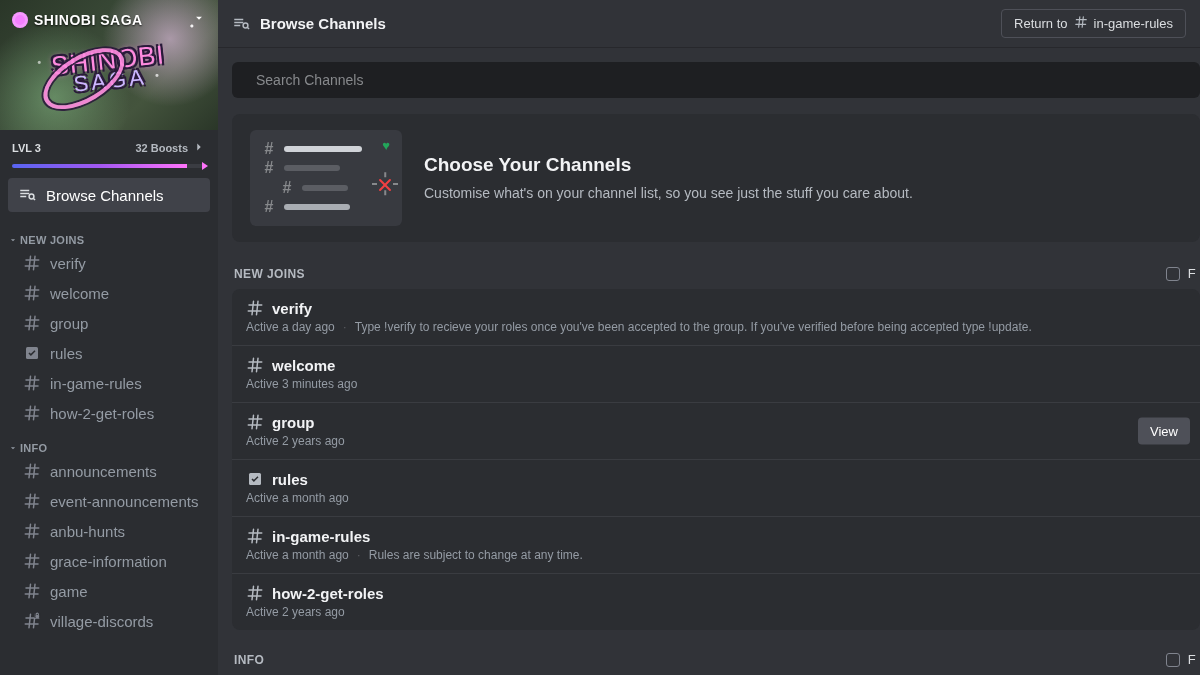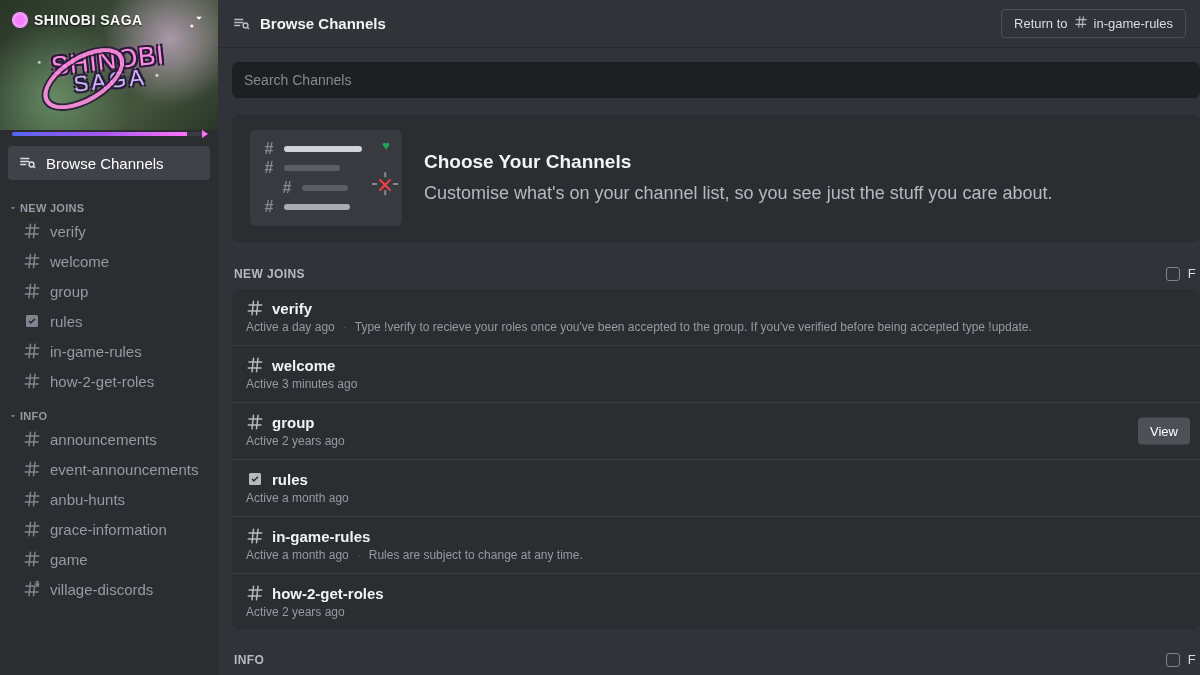--- a/index.html
+++ b/index.html
@@ -104,21 +104,21 @@
     border: 1px solid #4e5058; background: transparent; color: #dbdee1;
     font-size: 13px; padding: 5px 12px; border-radius: 4px;
     display: flex; align-items: center; gap: 6px;
   }
   .return-btn .hash { color: #b5bac1; }
 
   .scroll { padding: 14px 0 0 14px; overflow: hidden; }
 
   .search {
     background: #1e1f22; border-radius: 6px; height: 36px;
-    display: flex; align-items: center; padding: 0 12px; margin-right: 0;
+    display: flex; align-items: center; padding: 0 24px; margin-right: 0;
   }
   .search input {
     flex: 1; background: transparent; border: 0; outline: 0; color: #dbdee1; font-size: 14px;
   }
   .search input::placeholder { color: #87898c; }
 
   .hero {
     margin: 16px 0 20px; background: #2b2d31; border-radius: 8px;
     display: flex; gap: 22px; padding: 16px 18px; align-items: center;
   }
@@ -145,21 +145,21 @@
   .xburst {
     position:absolute; right:6px; bottom:30px; width:22px; height:22px; pointer-events:none;
   }
   .xburst span { position:absolute; background:#87898c; }
   .xburst .b1 { width:5px; height:1.5px; top:0; left:9px; transform:rotate(90deg); }
   .xburst .b2 { width:5px; height:1.5px; top:9px; left:19px; }
   .xburst .b3 { width:5px; height:1.5px; top:18px; left:9px; transform:rotate(90deg);}
   .xburst .b4 { width:5px; height:1.5px; top:9px; left:-2px; }
 
   .hero-text h2 { color:#f2f3f5; font-size:19px; font-weight:700; margin-bottom:8px; }
-  .hero-text p { color:#b5bac1; font-size:18px; line-height:1.35; }
+  .hero-text p { color:#b5bac1; font-size:14px; line-height:1.35; }
   .hero-text .tip-label { font-weight:600; color:#dbdee1; }
 
   .section-head {
     display:flex; align-items:center; padding: 4px 4px 8px 2px;
     font-size:12px; font-weight:700; color:#b5bac1; letter-spacing:0.4px;
   }
   .section-head .spacer { flex:1; }
   .section-head .follow-cb {
     width:14px; height:14px; border:1.5px solid #80848e; border-radius:3px; margin-right:2px;
   }
@@ -204,20 +204,30 @@
             </svg>
         </span>
       </div>
       <div class="wordmark">
         <div class="ring"></div>
         <div class="line1">SHINOBI</div>
         <div class="line2">SAGA</div>
       </div>
     </div>
 
+    <div class="boost-row">
+      <span>LVL 3</span>
+      <span class="spacer"></span>
+      <span class="boost-count">32 Boosts</span>
+      <span class="boost-chevron">
+        <svg class="svg-sm" viewBox="0 0 24 24">
+            <path d="M9 6l6 6-6 6z"></path>
+          </svg>
+      </span>
+    </div>
     <div class="boost-bar"></div>
 
     <div class="browse-pill">
       <span class="bicon">
         <svg class="svg" viewBox="0 0 24 24">
             <path d="M3 5h12v2H3zM3 9h12v2H3zM3 13h8v2H3z"></path>
             <circle cx="18" cy="14" r="3.2" fill="none" stroke="currentColor" stroke-width="2"></circle>
             <path d="M20.3 16.3l2.4 2.4" stroke="currentColor" stroke-width="2" fill="none"></path>
           </svg>
       </span>

